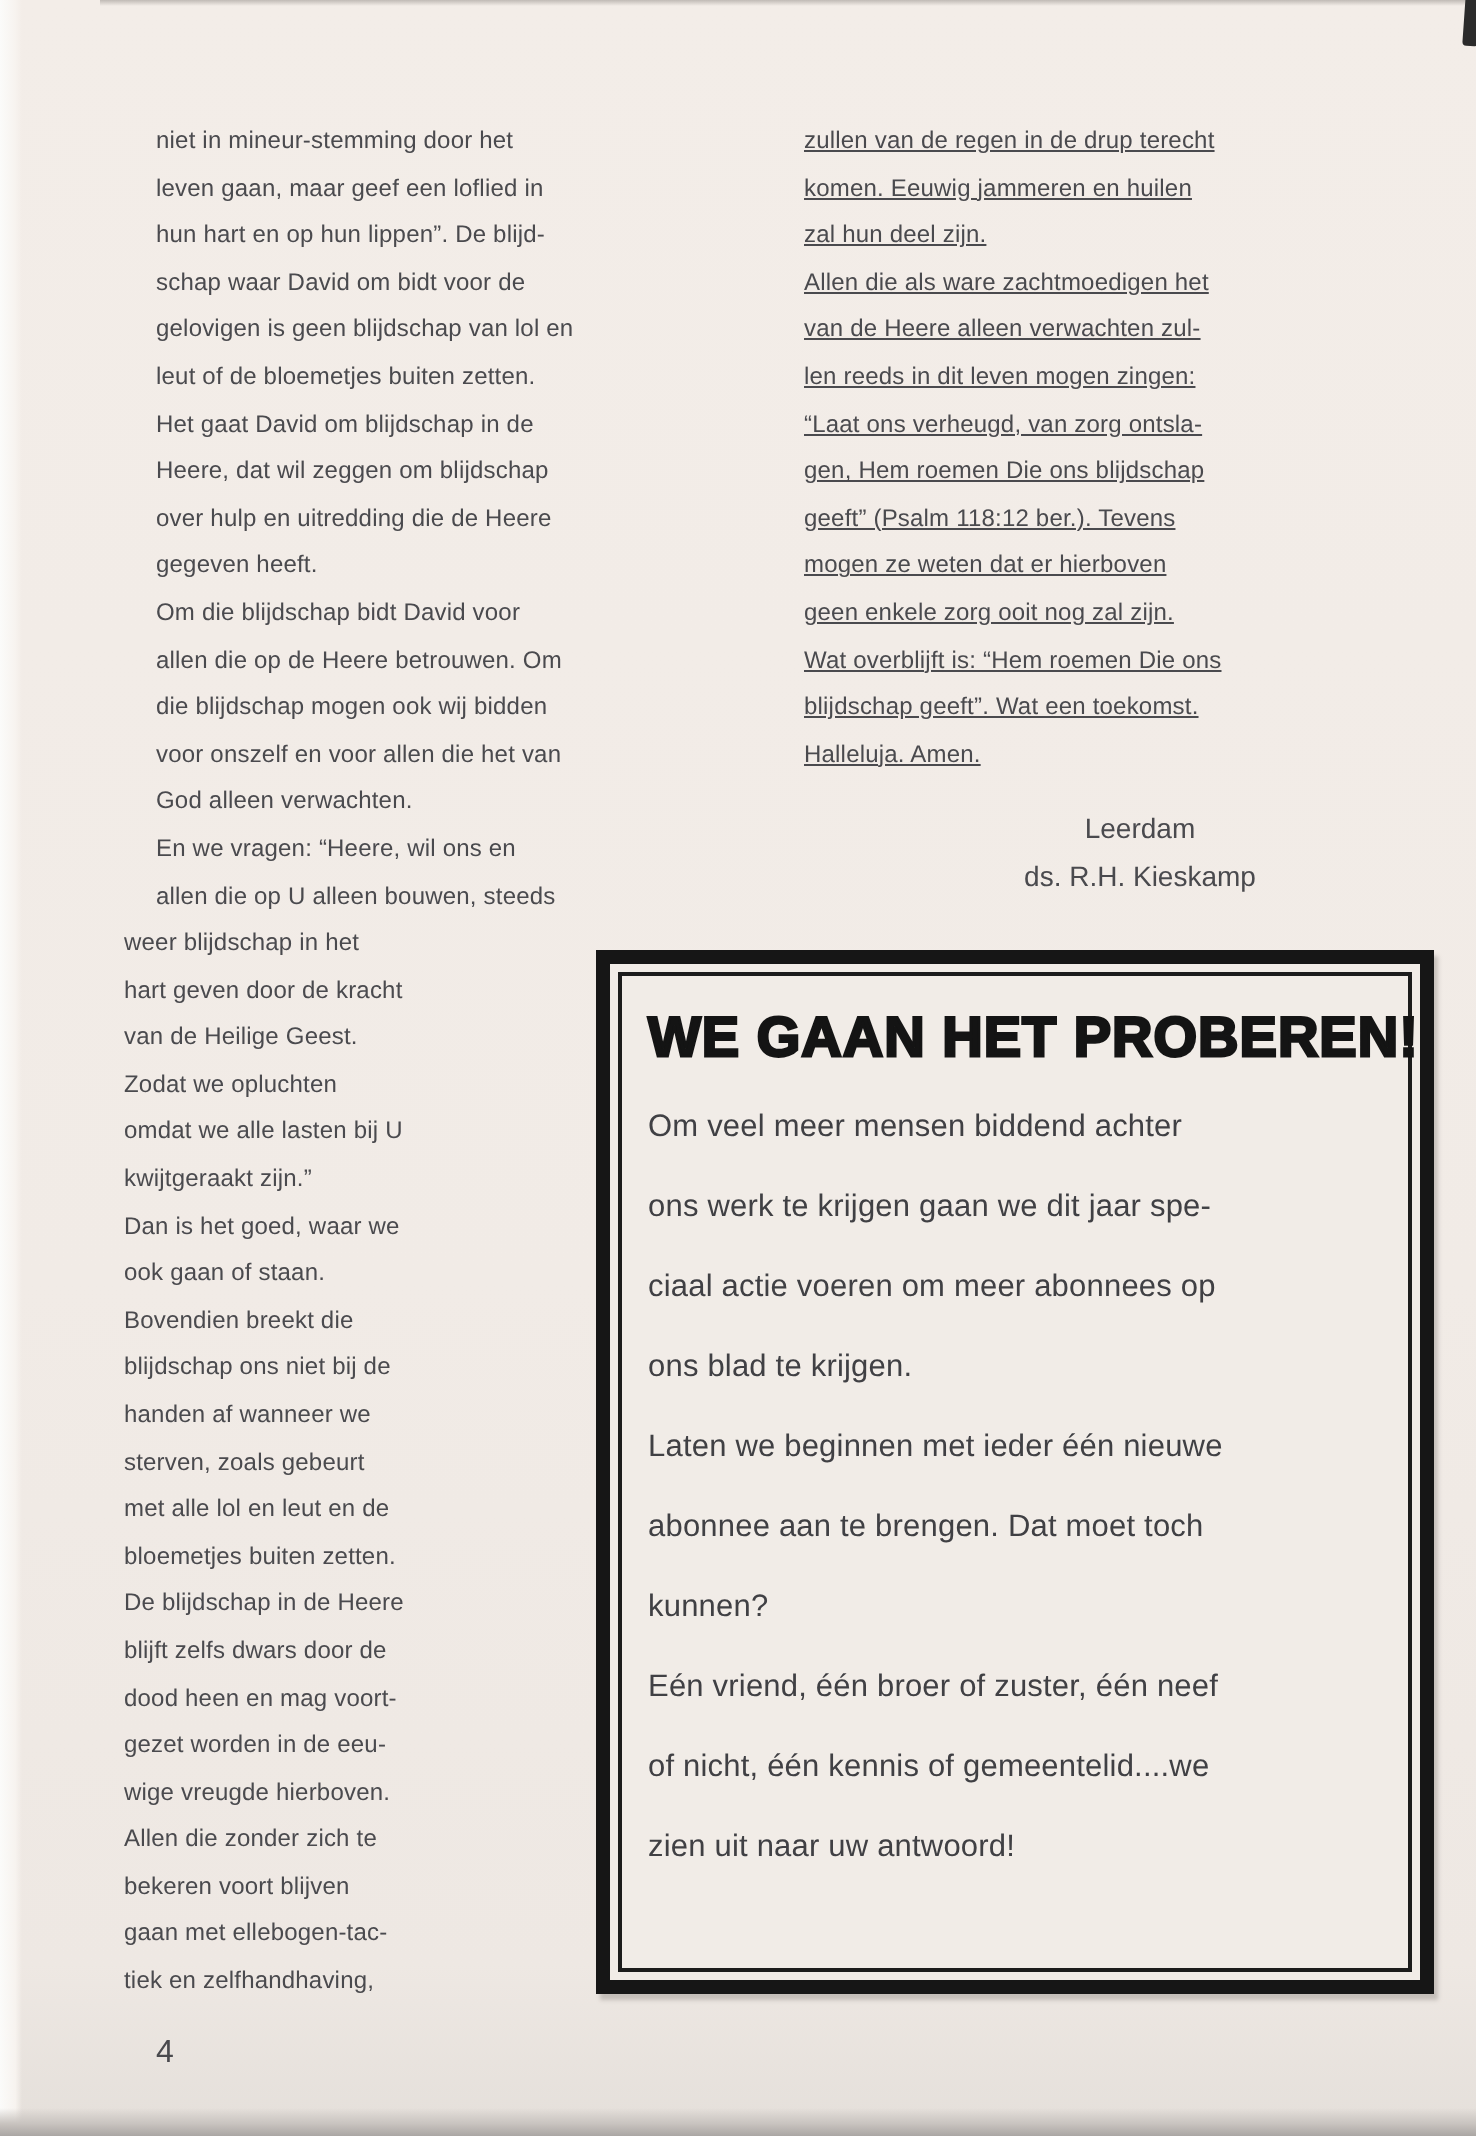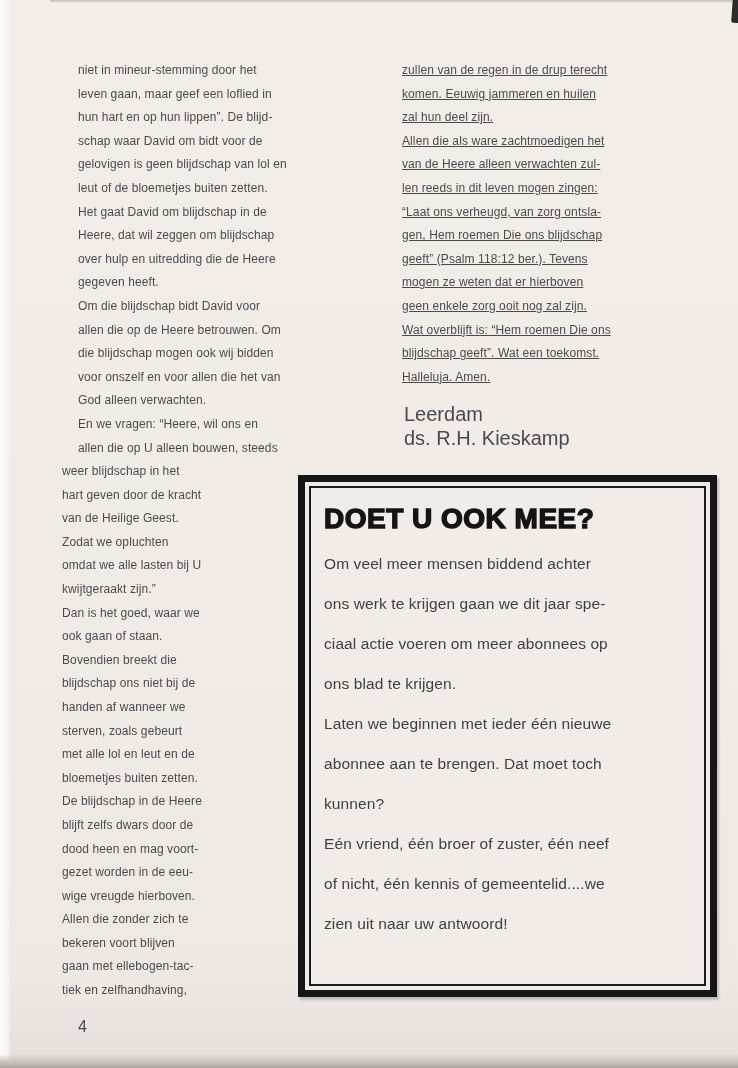--- a/index.html
+++ b/index.html
@@ -30,23 +30,23 @@
   }
   .bodytext{
     position:absolute;
     font-size:12px;line-height:23.6px;color:#4a4a4e;
     white-space:pre-line;letter-spacing:.1px;margin-top:12px;
   }
   .col-left-wide{left:78px;top:47px;width:330px;}
   .col-left-narrow{left:62px;top:448px;width:235px;}
   .col-right{left:402px;top:47px;width:315px;text-decoration:underline;}
   .signature{
-    position:absolute;left:404px;top:403px;width:296px;
-    font-size:20px;line-height:23.6px;color:#4a4a4e;
-    text-align:left;white-space:pre-line;
+    position:absolute;left:422px;top:403px;width:296px;
+    font-size:14px;line-height:23.6px;color:#4a4a4e;
+    text-align:center;white-space:pre-line;
   }
   .promo-box{
     position:absolute;left:298px;top:475px;width:419px;height:522px;
     box-sizing:border-box;border:7px solid #161616;
     background:#f1ece7;
     box-shadow:2px 3px 2px rgba(120,115,110,.35);
   }
   .promo-inner{
     position:absolute;inset:4px;border:2px solid #1c1c1c;
     padding:10px 14px 0 13px;box-sizing:border-box;
@@ -129,21 +129,21 @@
 geen enkele zorg ooit nog zal zijn.
 Wat overblijft is: “Hem roemen Die ons
 blijdschap geeft”. Wat een toekomst.
 Halleluja. Amen.</div>
 
   <div class="signature">Leerdam
 ds. R.H. Kieskamp</div>
 
   <div class="promo-box">
     <div class="promo-inner">
-      <div class="promo-title">DOET U OOK MEE?</div>
+      <div class="promo-title">WE GAAN HET PROBEREN!</div>
       <div class="promo-body">Om veel meer mensen biddend achter
 ons werk te krijgen gaan we dit jaar spe-
 ciaal actie voeren om meer abonnees op
 ons blad te krijgen.
 Laten we beginnen met ieder één nieuwe
 abonnee aan te brengen. Dat moet toch
 kunnen?
 Eén vriend, één broer of zuster, één neef
 of nicht, één kennis of gemeentelid....we
 zien uit naar uw antwoord!</div>

